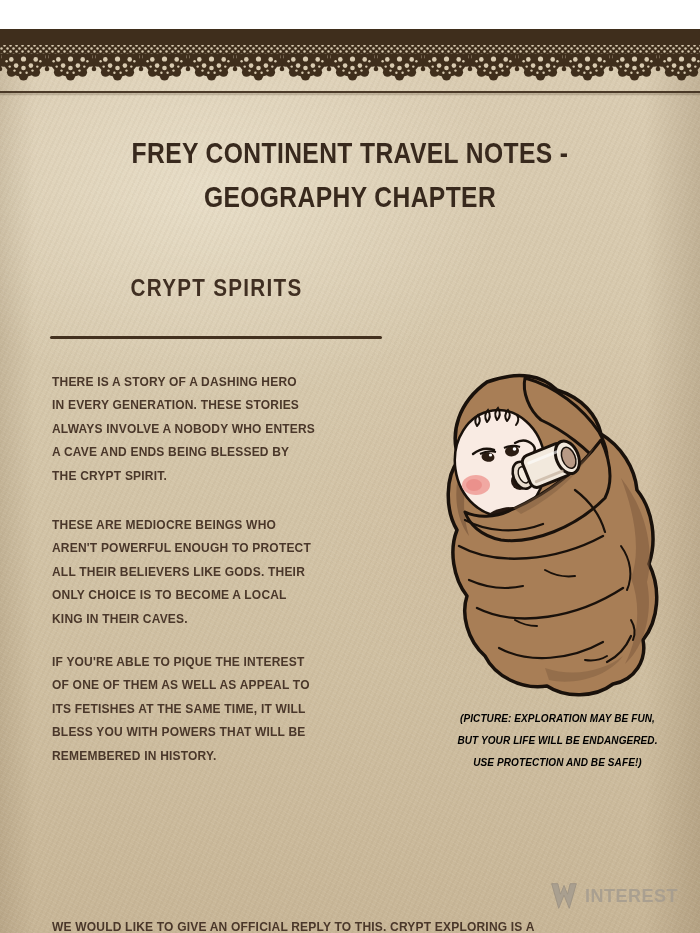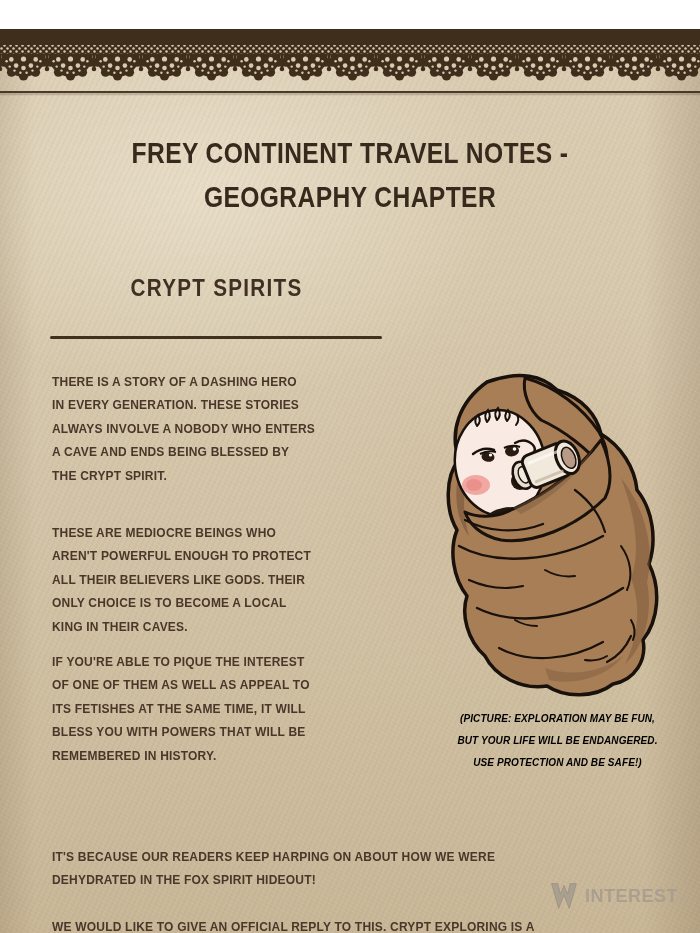--- a/index.html
+++ b/index.html
@@ -34,21 +34,21 @@
     font-size:24px;font-weight:bold;letter-spacing:1.5px;color:#402f22;
     transform:scaleX(.86);transform-origin:50% 50%;white-space:pre;
   }
   .rule{
     position:absolute;left:50px;top:336px;width:332px;height:3px;background:#42301e;border-radius:2px;
   }
   .body-par{
     position:absolute;left:52px;font-size:12px;font-weight:bold;
     line-height:23.4px;letter-spacing:.2px;white-space:pre;color:#4a372a;
   }
-  .p1{top:371px;} .p2{top:514px;margin-top:8px;} .p3{top:651px;}
+  .p1{top:371px;} .p2{top:514px;} .p3{top:651px;}
   .q1{top:797px;} .q2{top:846px;} .q3{top:916px;}
   .caption{
     position:absolute;left:420px;top:708px;width:275px;text-align:center;
     font-size:10px;font-style:italic;font-weight:bold;line-height:22px;
     white-space:pre;color:#000000;letter-spacing:.1px;
   }
   
   .figure{position:absolute;left:425px;top:368px;width:262px;height:345px;}
   
   .watermark{
@@ -213,22 +213,20 @@
       <path d="M 160,292 q 12,2 22,-4" stroke-width="2"></path>
       <path d="M 206,252 q 6,10 2,20" stroke-width="2"></path>
       <path d="M 206,268 q -8,18 -24,26" stroke-width="2.2"></path>
     </g>
   </svg>
 
   <div class="caption">(PICTURE: EXPLORATION MAY BE FUN,
 BUT YOUR LIFE WILL BE ENDANGERED.
 USE PROTECTION AND BE SAFE!)</div>
 
-  <div class="body-par q2">IT'S BECAUSE OUR READERS KEEP HARPING ON ABOUT HOW WE WERE
-DEHYDRATED IN THE FOX SPIRIT HIDEOUT!</div>
   <div class="body-par q3">WE WOULD LIKE TO GIVE AN OFFICIAL REPLY TO THIS. CRYPT EXPLORING IS A</div>
 
   <div class="watermark">
     <svg width="30" height="30" viewBox="0 0 34 32">
       <path d="M3,2 L11,30 L17,15 L23,30 L31,2 L24,2 L21,14 L17,4 L13,14 L10,2 Z" fill="#a59c8f" stroke="#948b7e" stroke-width="1"></path>
     </svg>
     <span class="wm-text">INTEREST</span>
   </div>
 
 </div>

